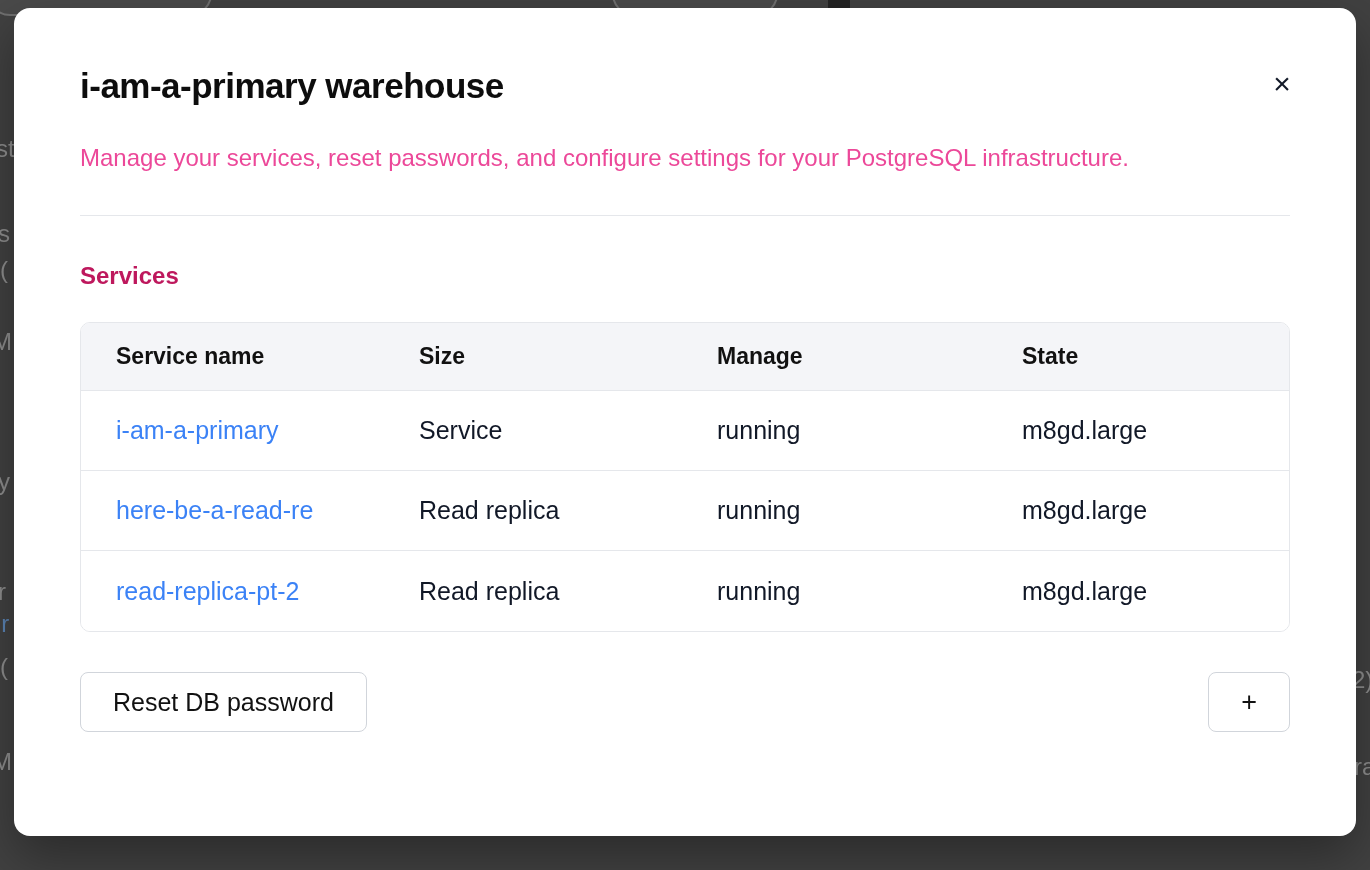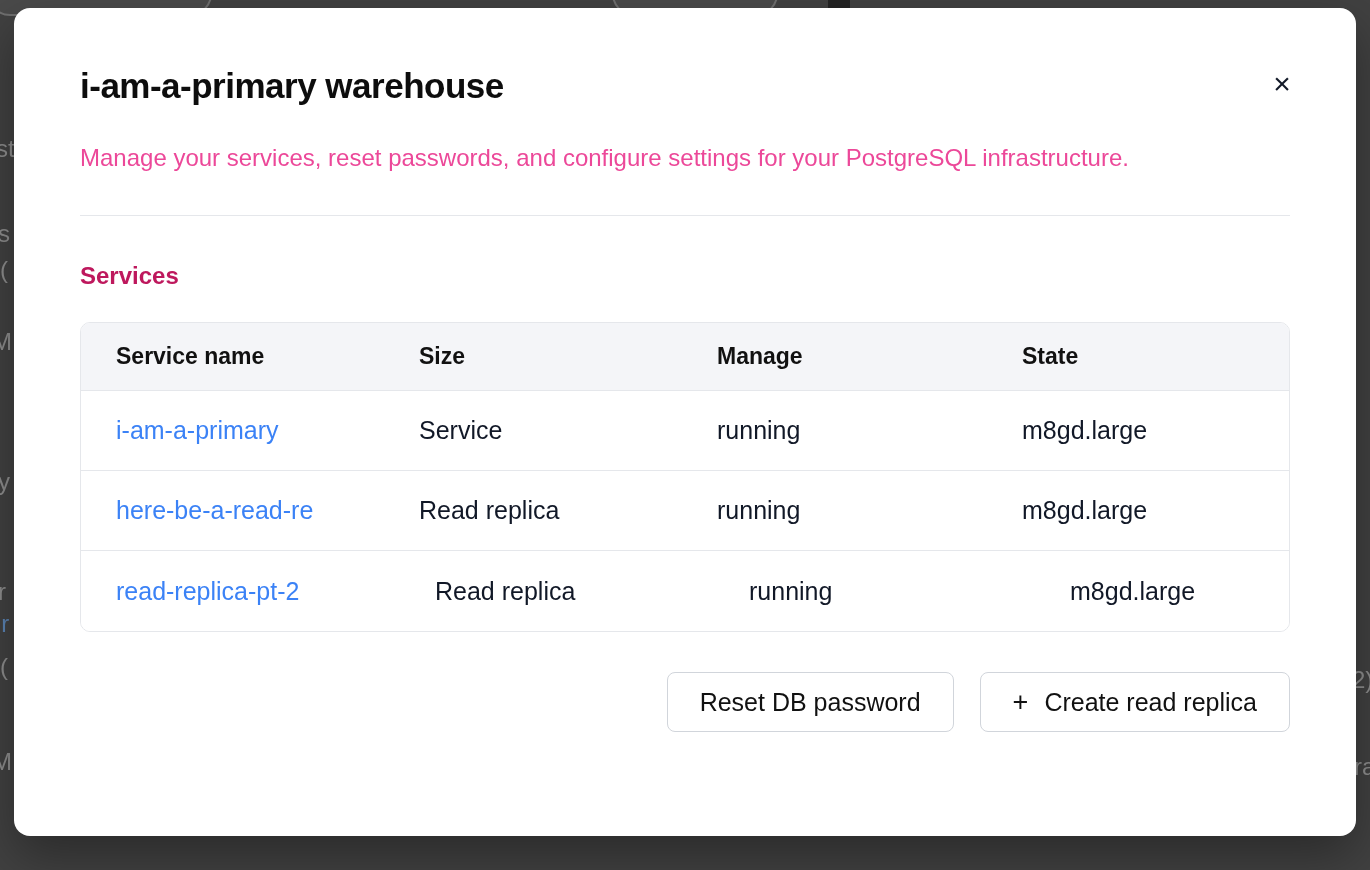--- a/index.html
+++ b/index.html
@@ -104,21 +104,21 @@
     background: #f4f5f8;
     height: 68px;
     border-bottom: 1px solid #e5e7eb;
   }
   .t-head .cell {
     font-size: 23px;
     font-weight: 600;
     color: #111111;
   }
   .t-body-row { height: 80px; border-bottom: 1px solid #e5e7eb; background: #ffffff; }
-  .t-body-row:last-child { border-bottom: none; gap: 16px; }
+  .t-body-row:last-child { border-bottom: none; }
   .cell {
     padding-left: 35px;
     font-size: 25px;
     color: #111827;
     white-space: nowrap;
     overflow: hidden;
   }
   .cell-name a, .cell-name span.link {
     color: #3b82f6;
     text-decoration: none;
@@ -128,21 +128,21 @@
     overflow: hidden;
     white-space: nowrap;
     vertical-align: bottom;
     text-align: right;
   }
 
   
   .modal-actions {
     margin-top: 40px;
     display: flex;
-    justify-content: flex-end;
+    justify-content: space-between;
     gap: 26px;
   }
   .action-button {
     height: 60px;
     background: #ffffff;
     border: 1px solid #d1d5db;
     border-radius: 8px;
     font-family: "Liberation Sans", "DejaVu Sans", sans-serif;
     font-size: 25px;
     color: #111111;
@@ -224,17 +224,16 @@
     </div>
 
   </div>
 
   <div class="modal-actions">
     <button class="action-button">
       <span>Reset DB password</span>
     </button>
     <button class="action-button">
       <span class="plus-glyph">+</span>
-      <span>Create read replica</span>
     </button>
   </div>
 
 </div>
 
 </body></html>

